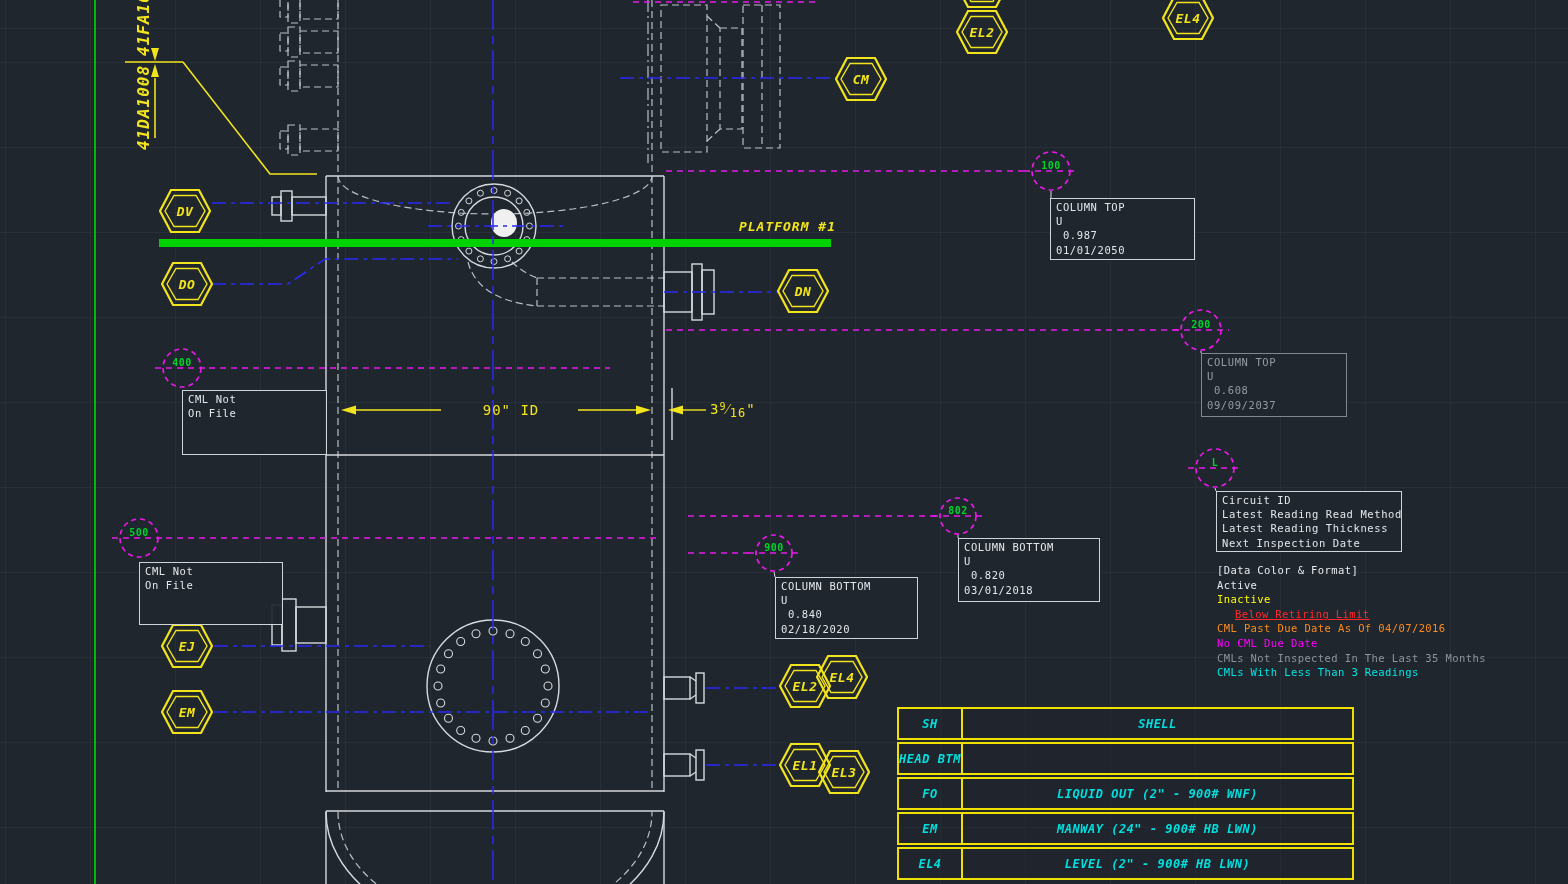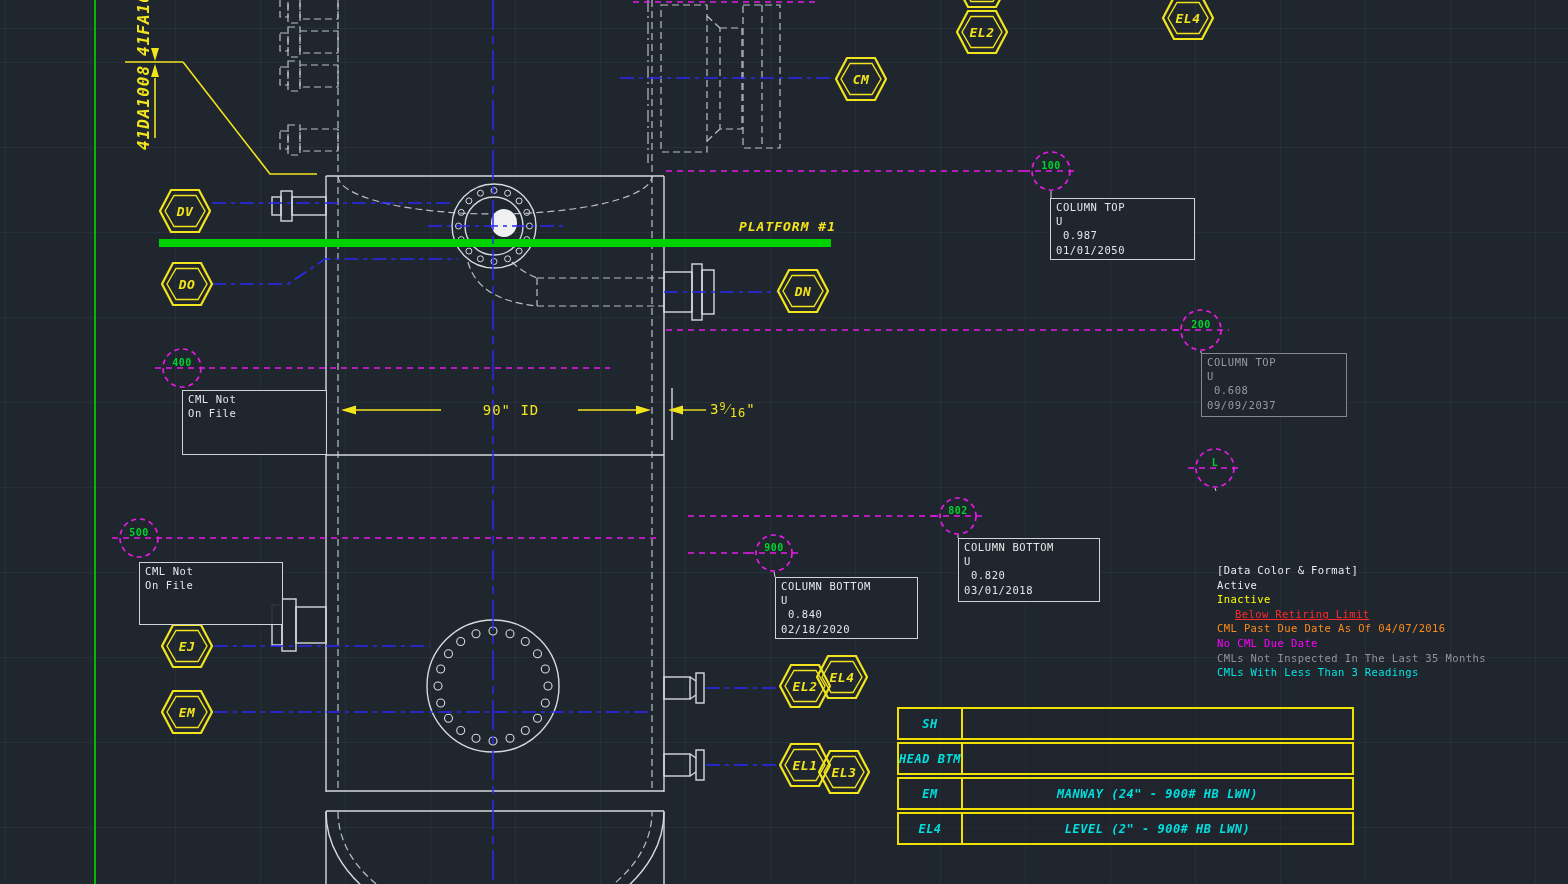--- a/index.html
+++ b/index.html
@@ -385,20 +385,26 @@
     <div>U</div>
     <div> 0.987</div>
     <div>01/01/2050</div>
   </div>
   <div class="databox dim" style="left:1201px;top:353px;width:146px;height:64px;">
     <div>COLUMN TOP</div>
     <div>U</div>
     <div> 0.608</div>
     <div>09/09/2037</div>
   </div>
+  <div class="databox" style="left:1216px;top:491px;width:186px;height:61px;">
+    <div>Circuit ID</div>
+    <div>Latest Reading Read Method</div>
+    <div>Latest Reading Thickness</div>
+    <div>Next Inspection Date</div>
+  </div>
   <div class="databox" style="left:775px;top:577px;width:143px;height:62px;">
     <div>COLUMN BOTTOM</div>
     <div>U</div>
     <div> 0.840</div>
     <div>02/18/2020</div>
   </div>
   <div class="databox" style="left:958px;top:538px;width:142px;height:64px;">
     <div>COLUMN BOTTOM</div>
     <div>U</div>
     <div> 0.820</div>
@@ -422,24 +428,35 @@
     <div><span style="color: rgb(255, 0, 255);">No CML Due Date</span></div>
     <div><span style="color: rgb(143, 148, 153); text-align: right;">CMLs Not Inspected In The Last 35 Months</span></div>
     <div><span style="color: rgb(0, 229, 229);">CMLs With Less Than 3 Readings</span></div>
   </div>
 
   <div class="ctable">
     <div class="trow">
       <div class="c1">
           <span>SH</span>
         </div>
+      <div class="c2">
+          <span>SHELL</span>
+        </div>
     </div>
     <div class="trow">
       <div class="c1">
           <span>HEAD BTM</span>
+        </div>
+    </div>
+    <div class="trow">
+      <div class="c1">
+          <span>FO</span>
+        </div>
+      <div class="c2">
+          <span>LIQUID OUT (2" - 900# WNF)</span>
         </div>
     </div>
     <div class="trow">
       <div class="c1">
           <span>EM</span>
         </div>
       <div class="c2">
           <span>MANWAY (24" - 900# HB LWN)</span>
         </div>
     </div>

